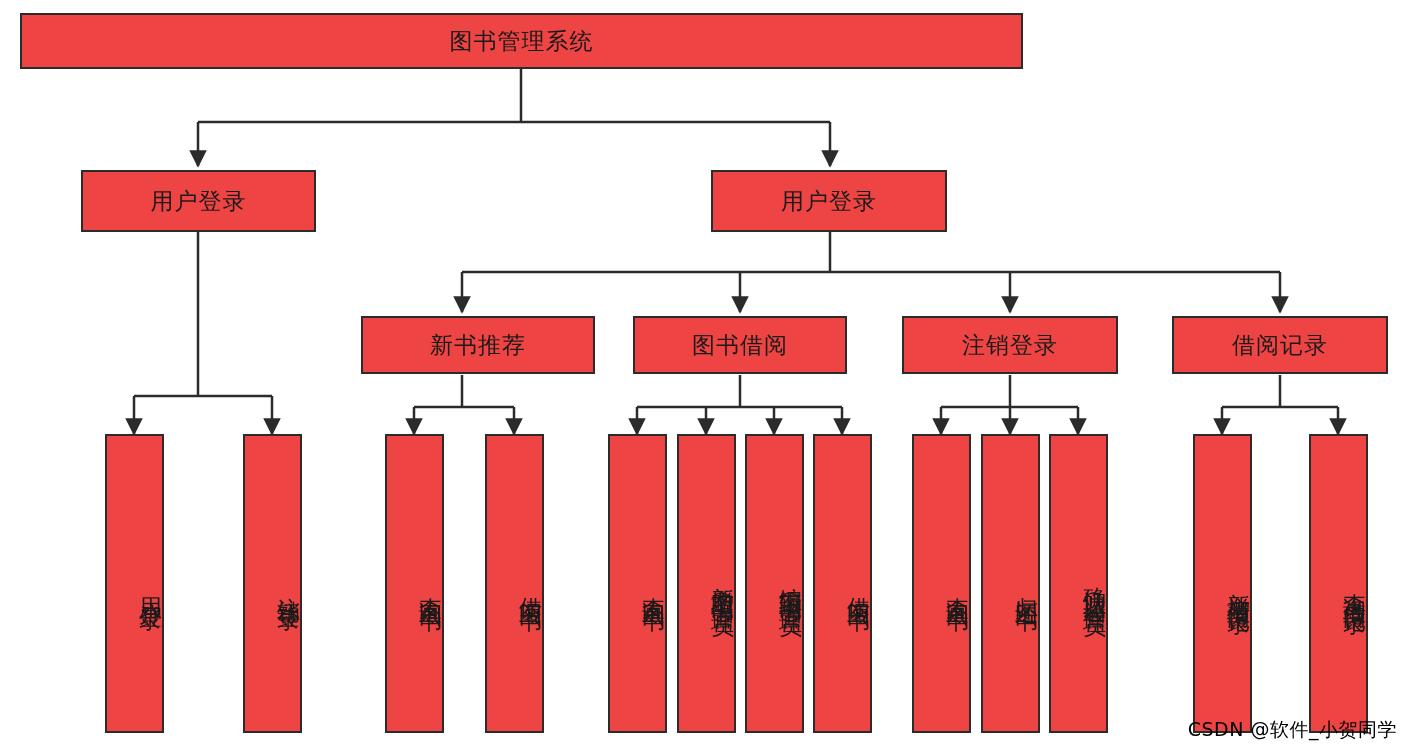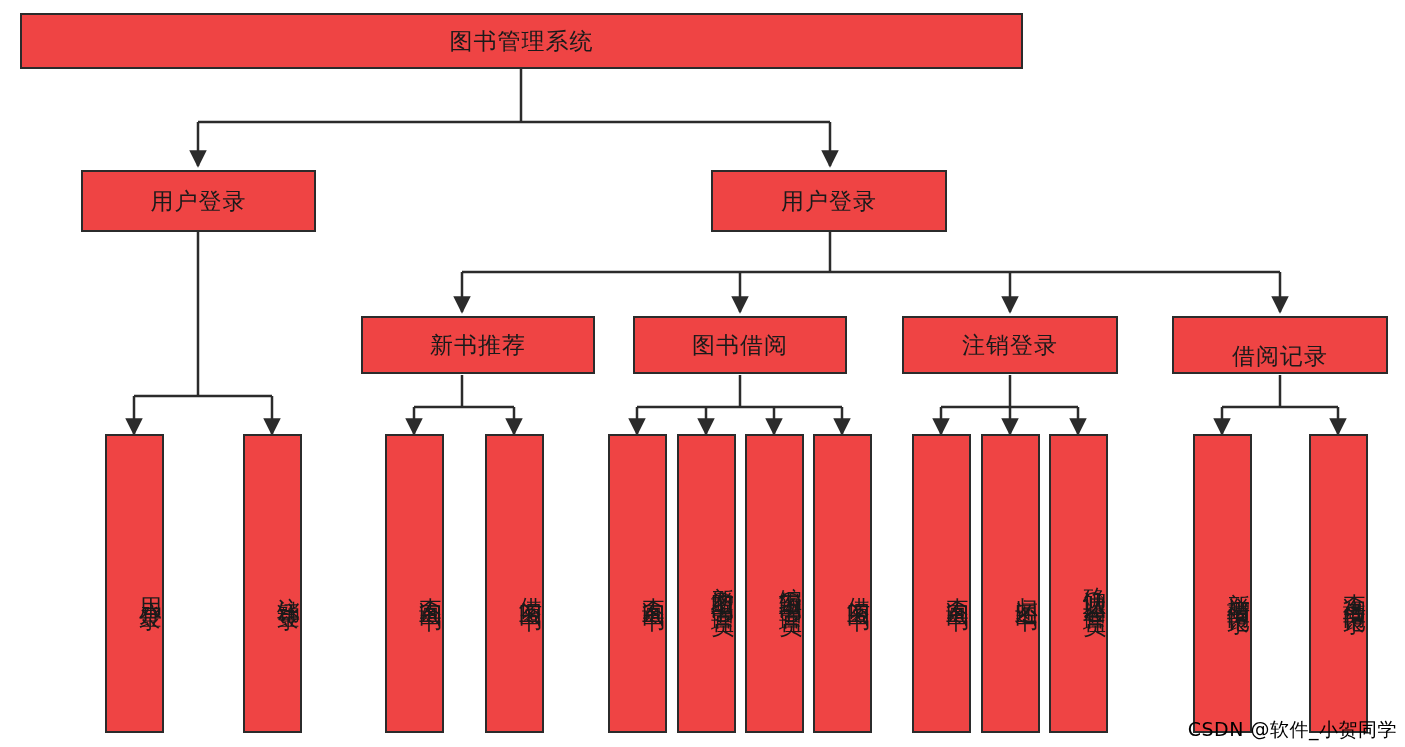--- a/index.html
+++ b/index.html
@@ -134,21 +134,21 @@
 
   <div class="node horiz" style="left:361px; top:316px; width:234px; height:58px;">
     <span class="label">新书推荐</span>
   </div>
   <div class="node horiz" style="left:633px; top:316px; width:214px; height:58px;text-align:center;">
     <span class="label">图书借阅</span>
   </div>
   <div class="node horiz" style="left:902px; top:316px; width:216px; height:58px;">
     <span class="label">注销登录</span>
   </div>
-  <div class="node horiz" style="left:1172px; top:316px; width:216px; height:58px;align-items:flex-end;">
+  <div class="node horiz" style="left:1172px; top:316px; width:216px; height:58px;">
     <span class="label">借阅记录</span>
   </div>
 
   <div class="node vert" style="left:105px; top:434px; width:59px; height:299px;">
     <span class="label">用户登录</span>
   </div>
   <div class="node vert" style="left:243px; top:434px; width:59px; height:299px;">
     <span class="label">注销登录</span>
   </div>
 

